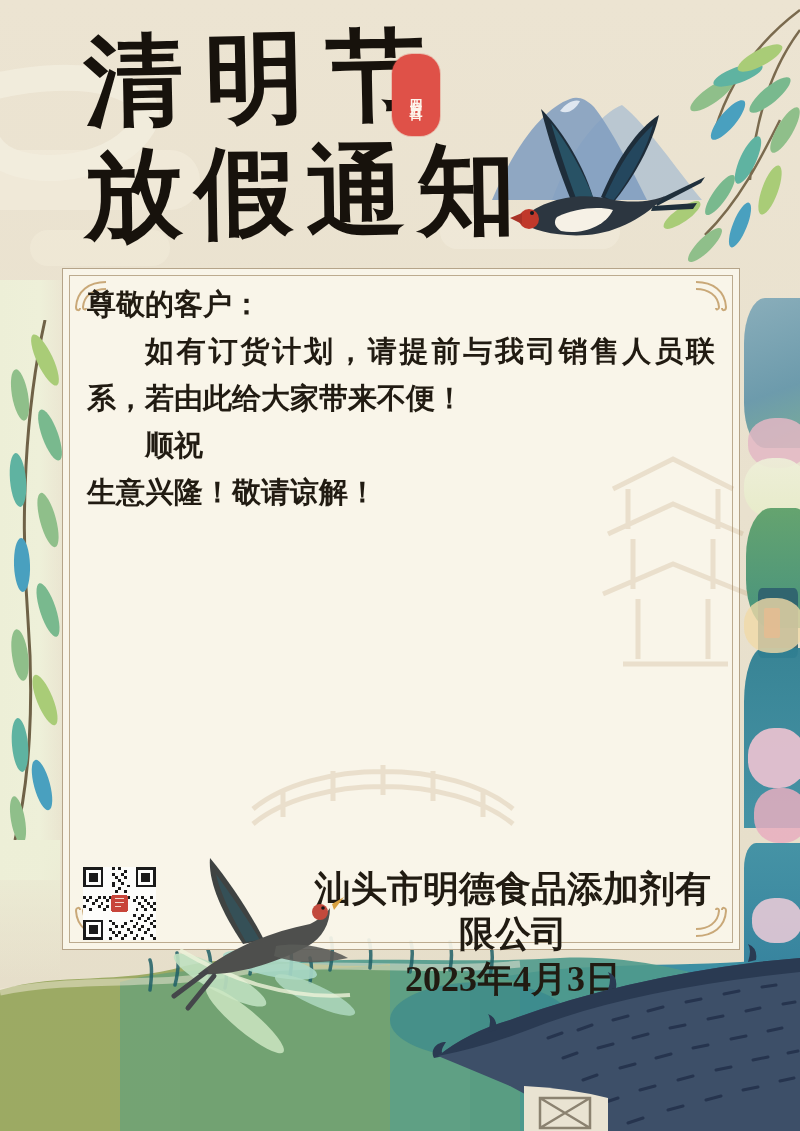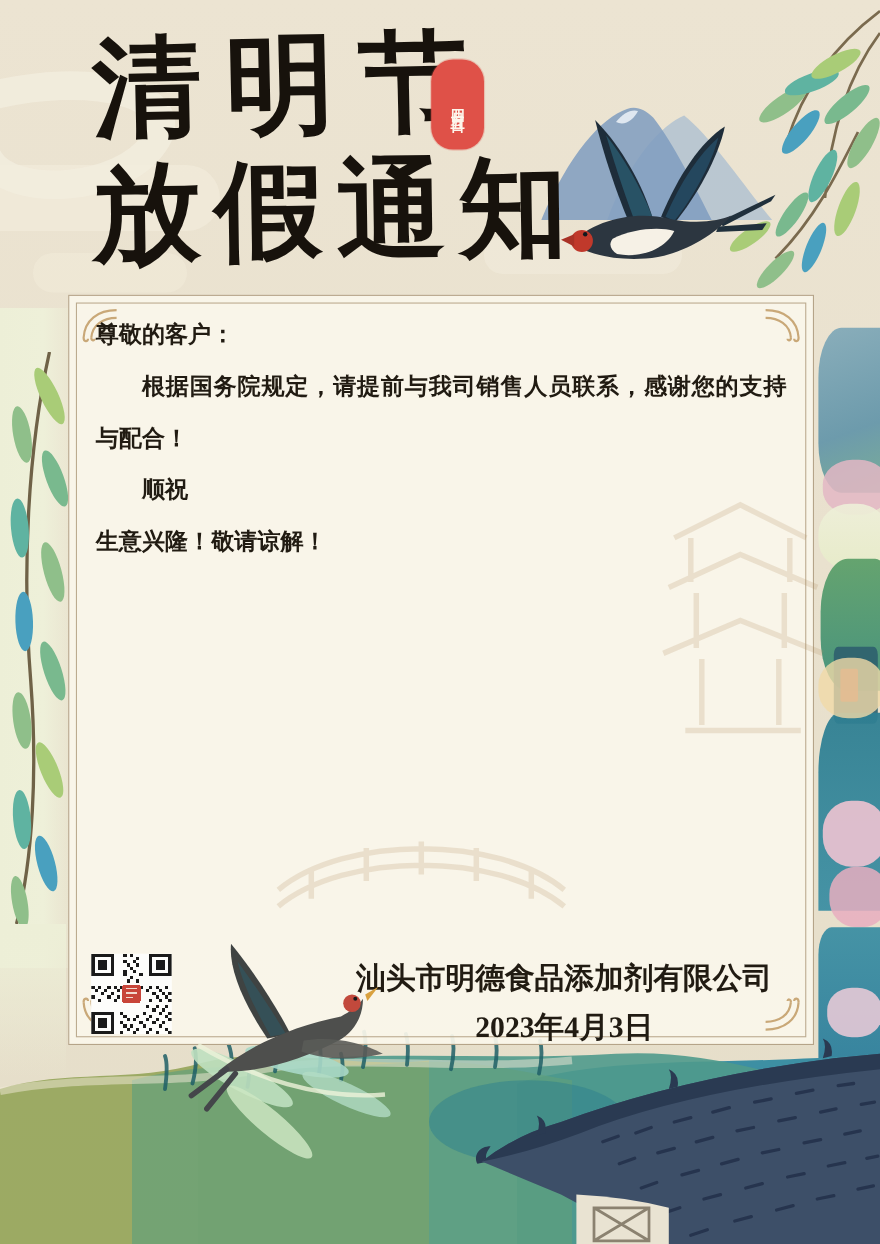--- a/index.html
+++ b/index.html
@@ -27,25 +27,25 @@
   
   .panel{left:62px;top:268px;width:678px;height:682px;z-index:5;
     background:rgba(250,246,235,.93);border:1px solid #b5a489;box-sizing:border-box;}
   .panel-inner{position:absolute;inset:6px;border:1px solid #bcab8f;}
   .corner{position:absolute;width:34px;height:34px;stroke:#c9a878;fill:none;stroke-width:2;}
   .c-tl{left:10px;top:10px;}
   .c-tr{right:10px;top:10px;transform:scaleX(-1);}
   .c-bl{left:10px;bottom:10px;transform:scaleY(-1);}
   .c-br{right:10px;bottom:10px;transform:scale(-1,-1);}
   .notice{position:absolute;left:24px;right:24px;top:12px;color:#211b12;
-    font-size:21px;line-height:47px;font-weight:bold;text-align:justify;}
+    font-size:29px;line-height:47px;font-weight:bold;text-align:justify;}
   .notice p{margin:0;}
   .notice p.ind{text-indent:2em;}
   .signature{position:absolute;left:250px;top:598px;width:400px;text-align:center;
-    font-size:27px;line-height:45px;font-weight:bold;color:#211b12;}
+    font-size:36px;line-height:45px;font-weight:bold;color:#211b12;}
   .qr{position:absolute;left:20px;top:598px;width:73px;height:73px;background:#fdfdfb;}
   .wm{position:absolute;opacity:.2;}
   
   .art{pointer-events:none;}
   .z2{z-index:2;} .z3{z-index:3;} .z6{z-index:6;} .z8{z-index:8;}
   .right-strip{left:744px;top:298px;width:56px;height:670px;z-index:3;}
   .blob{position:absolute;border-radius:45%;}
 </style>
 </head>
 <body>
@@ -182,21 +182,21 @@
       </g>
     </svg>
     <svg class="wm" style="left:180px;top:440px;width:280px;" width="280" height="130" viewBox="0 0 280 130">
       <g stroke="#b08d5f" stroke-width="5" fill="none">
         <path d="M10,100 C70,50 210,50 270,100 M10,115 C70,65 210,65 270,115 M40,82 L40,108 M90,62 L90,92 M140,56 L140,86 M190,62 L190,92 M240,82 L240,108"></path>
       </g>
     </svg>
 
     <div class="notice">
       <p>尊敬的客户：</p>
-      <p class="ind">根据国务院规定，请提前与我司销售人员联系，感谢您的支持与配合！</p>
+      <p class="ind">如有订货计划，请提前与我司销售人员联系，若由此给大家带来不便！</p>
       <p class="ind">顺祝</p>
       <p>生意兴隆！敬请谅解！</p>
     </div>
 
     <div class="signature">
       <div>汕头市明德食品添加剂有限公司</div>
       <div>2023年4月3日</div>
     </div>
 
     <svg class="qr" viewBox="0 0 25 25" shape-rendering="crispEdges">

